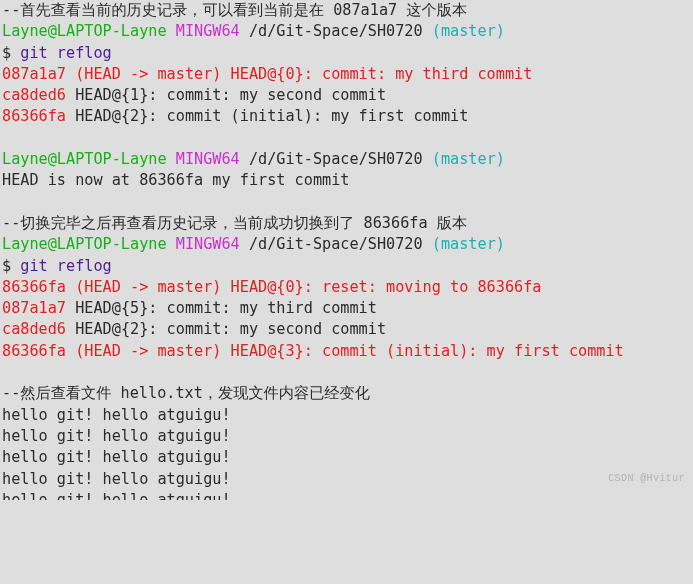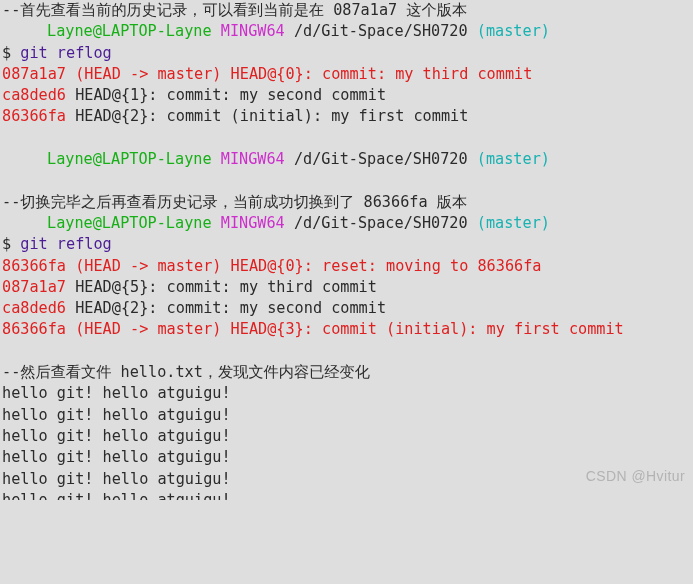--- a/index.html
+++ b/index.html
@@ -37,33 +37,33 @@
     height: 21.3px;
   }
   
   .comment {
     color: #2b2b2b;
     font-size: 15.2px;
   }
   .seg { white-space: pre; }
   .c-red      { color: #e02020; }
   .c-redbold  { color: #4c1d95; font-weight: normal; }
-  .c-green    { color: #17b017; margin-left: 45px; }
+  .c-green    { color: #17b017; }
   .c-magenta  { color: #cc2fcc; }
   .c-cyan     { color: #18b2b2; }
   .c-dark     { color: #2b2b2b; }
   .c-dollar   { color: #2b2b2b; }
 
   #watermark {
     position: absolute;
     right: 8px;
     bottom: 16px;
-    font-size: 14px;
+    font-size: 10px;
     color: #b3b3b3;
-    font-family: Liberation Sans, sans-serif;
+    font-family: Liberation Mono, monospace;
     letter-spacing: 0.4px;
     user-select: none;
   }
 </style>
 </head>
 <body>
 
 <div id="terminal">
 
   <div class="line comment"><span class="seg c-dark">--首先查看当前的历史记录，可以看到当前是在 087a1a7 这个版本</span></div>
@@ -75,20 +75,21 @@
   <div class="line"><span class="seg c-red">087a1a7</span><span class="seg c-red"> (HEAD -&gt; master) HEAD@{0}: commit: my third commit</span></div>
   <div class="line"><span class="seg c-red">ca8ded6</span><span class="seg c-dark"> HEAD@{1}: commit: my second commit</span></div>
   <div class="line"><span class="seg c-red">86366fa</span><span class="seg c-dark"> HEAD@{2}: commit (initial): my first commit</span></div>
 
   <div class="line blank"></div>
 
 
   <div class="line"><span class="seg c-green">Layne@LAPTOP-Layne</span><span class="seg c-dark"> </span><span class="seg c-magenta">MINGW64</span><span class="seg c-dark"> /d/Git-Space/SH0720 </span><span class="seg c-cyan">(master)</span></div>
 
 
+  <div class="line"><span class="seg c-dark">HEAD is now at 86366fa my first commit</span></div>
 
   <div class="line blank"></div>
 
   <div class="line comment"><span class="seg c-dark">--切换完毕之后再查看历史记录，当前成功切换到了 86366fa 版本</span></div>
 
   <div class="line"><span class="seg c-green">Layne@LAPTOP-Layne</span><span class="seg c-dark"> </span><span class="seg c-magenta">MINGW64</span><span class="seg c-dark"> /d/Git-Space/SH0720 </span><span class="seg c-cyan">(master)</span></div>
 
   <div class="line"><span class="seg c-dollar">$ </span><span class="seg c-redbold">git reflog</span></div>
 
   <div class="line"><span class="seg c-red">86366fa (HEAD -&gt; master) HEAD@{0}: reset: moving to 86366fa</span></div>

